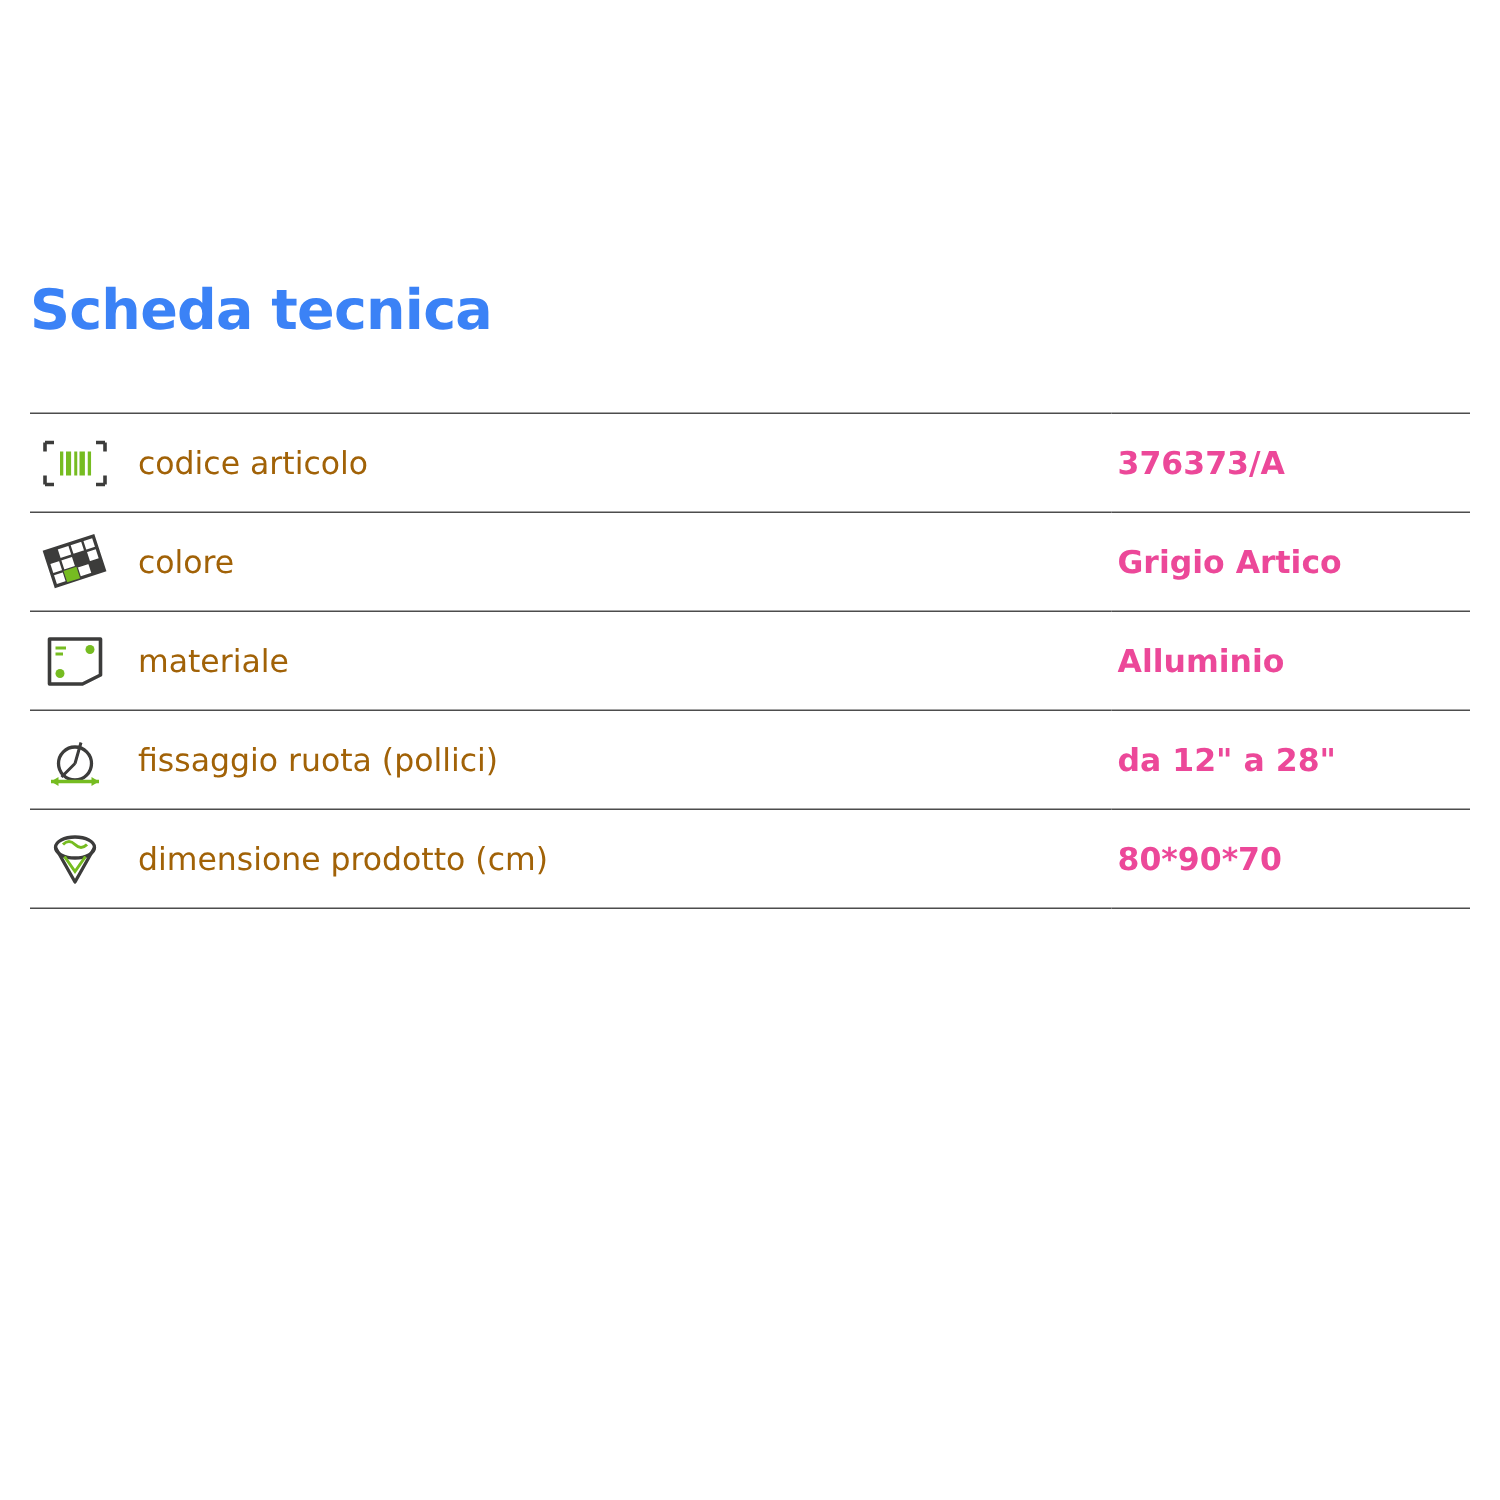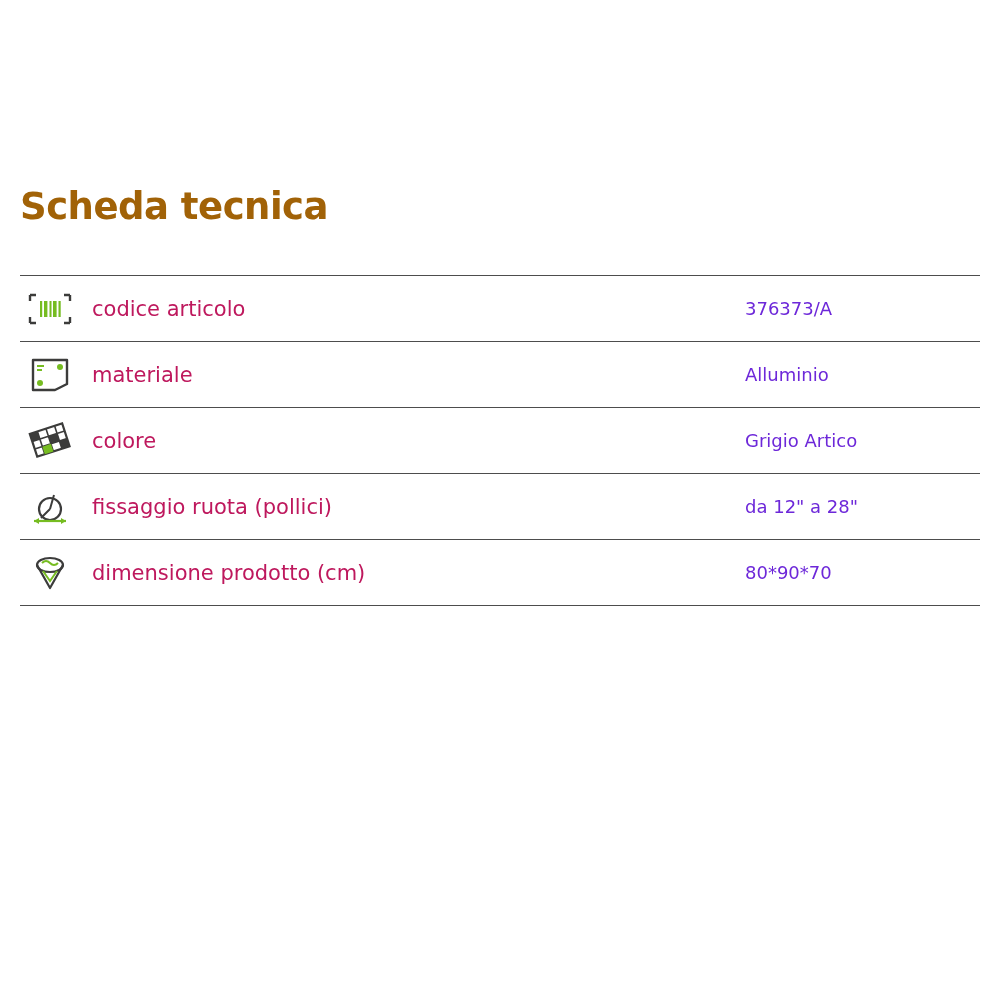--- a/index.html
+++ b/index.html
@@ -21,21 +21,21 @@
     box-sizing: border-box;
     padding: 0 20px;
   }
   .title {
     position: absolute;
     left: 20px;
     top: 185px;
     font-size: 37px;
     font-weight: bold;
     letter-spacing: -0.5px;
-    color: #a16207;
+    color: #3b82f6;
     margin: 0;
   }
   .spec-table {
     position: absolute;
     left: 20px;
     top: 275px;
     width: 960px;
     border-collapse: collapse;
   }
   .spec-table tr {
@@ -48,28 +48,28 @@
   }
   .spec-table tr:first-child td {
     border-top: 1px solid #4d4d4d;
   }
   td.icon-cell {
     width: 66px;
     padding-left: 4px;
   }
   td.label-cell {
     font-size: 21px;
-    color: #be185d;
+    color: #a16207;
     padding-left: 2px;
   }
   td.value-cell {
     width: 235px;
-    font-size: 18px;
-    font-weight: normal;
-    color: #6d28d9;
+    font-size: 21px;
+    font-weight: bold;
+    color: #ec4899;
     padding-left: 4px;
   }
   .ico {
     display: block;
     width: 52px;
     height: 44px;
   }
 </style>
 </head>
 <body>
@@ -97,48 +97,48 @@
           </span>
         </td>
         <td class="label-cell">codice articolo</td>
         <td class="value-cell">376373/A</td>
       </tr>
 
       <tr>
         <td class="icon-cell">
           <span class="ico">
             <svg width="52" height="44" viewBox="0 0 52 44">
-              <path d="M9 7 H43 V31 L31 37 H9 Z" stroke="#3c3c3b" stroke-width="2.4" fill="none" stroke-linejoin="round"></path>
-              <circle cx="36" cy="14" r="3" fill="#76bc21"></circle>
-              <circle cx="16" cy="30" r="3" fill="#76bc21"></circle>
-              <path d="M13 13 L20 13 M13 17 L18 17" stroke="#76bc21" stroke-width="2" fill="none"></path>
-            </svg>
-          </span>
-        </td>
-        <td class="label-cell">materiale</td>
-        <td class="value-cell">Alluminio</td>
-      </tr>
-
-      <tr>
-        <td class="icon-cell">
-          <span class="ico">
-            <svg width="52" height="44" viewBox="0 0 52 44">
               <g transform="rotate(-18 26 22)">
                 <rect x="9" y="9" width="34" height="24" fill="none" stroke="#3c3c3b" stroke-width="2.2"></rect>
                 <path d="M9 17 H43 M9 25 H43 M17 9 V33 M26 9 V33 M35 9 V33" stroke="#3c3c3b" stroke-width="1.6"></path>
                 <rect x="9" y="9" width="8" height="8" fill="#3c3c3b"></rect>
                 <rect x="26" y="17" width="9" height="8" fill="#3c3c3b"></rect>
                 <rect x="35" y="25" width="8" height="8" fill="#3c3c3b"></rect>
                 <rect x="17" y="25" width="9" height="8" fill="#76bc21"></rect>
               </g>
             </svg>
           </span>
         </td>
         <td class="label-cell">colore</td>
         <td class="value-cell">Grigio Artico</td>
+      </tr>
+
+      <tr>
+        <td class="icon-cell">
+          <span class="ico">
+            <svg width="52" height="44" viewBox="0 0 52 44">
+              <path d="M9 7 H43 V31 L31 37 H9 Z" stroke="#3c3c3b" stroke-width="2.4" fill="none" stroke-linejoin="round"></path>
+              <circle cx="36" cy="14" r="3" fill="#76bc21"></circle>
+              <circle cx="16" cy="30" r="3" fill="#76bc21"></circle>
+              <path d="M13 13 L20 13 M13 17 L18 17" stroke="#76bc21" stroke-width="2" fill="none"></path>
+            </svg>
+          </span>
+        </td>
+        <td class="label-cell">materiale</td>
+        <td class="value-cell">Alluminio</td>
       </tr>
 
 
       <tr>
         <td class="icon-cell">
           <span class="ico">
             <svg width="52" height="44" viewBox="0 0 52 44">
               <circle cx="26" cy="24" r="11" fill="none" stroke="#3c3c3b" stroke-width="2.2"></circle>
               <path d="M26 24 L30 10 M26 24 L17 33" stroke="#3c3c3b" stroke-width="2"></path>
               <path d="M10 36 H42" stroke="#76bc21" stroke-width="2.2"></path>

